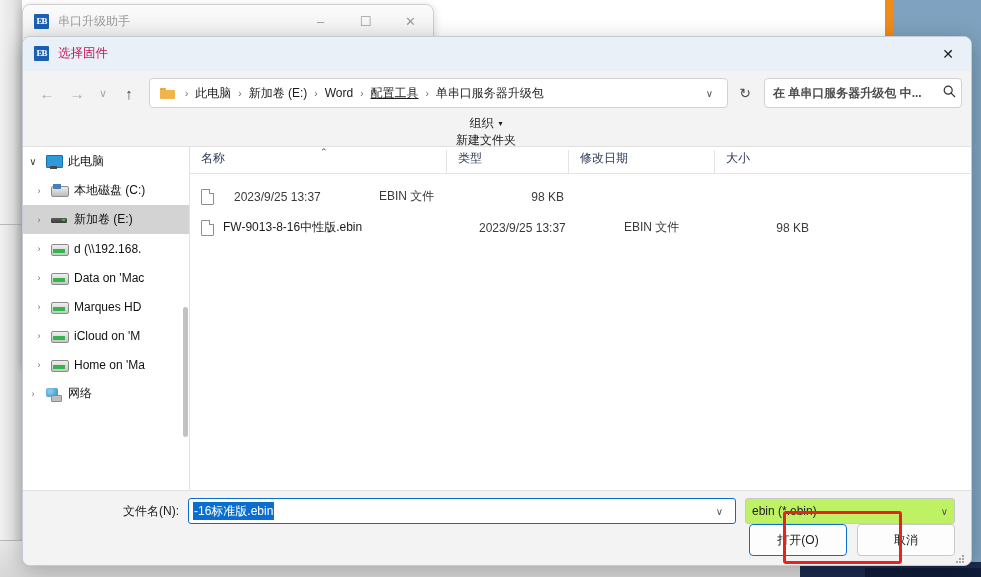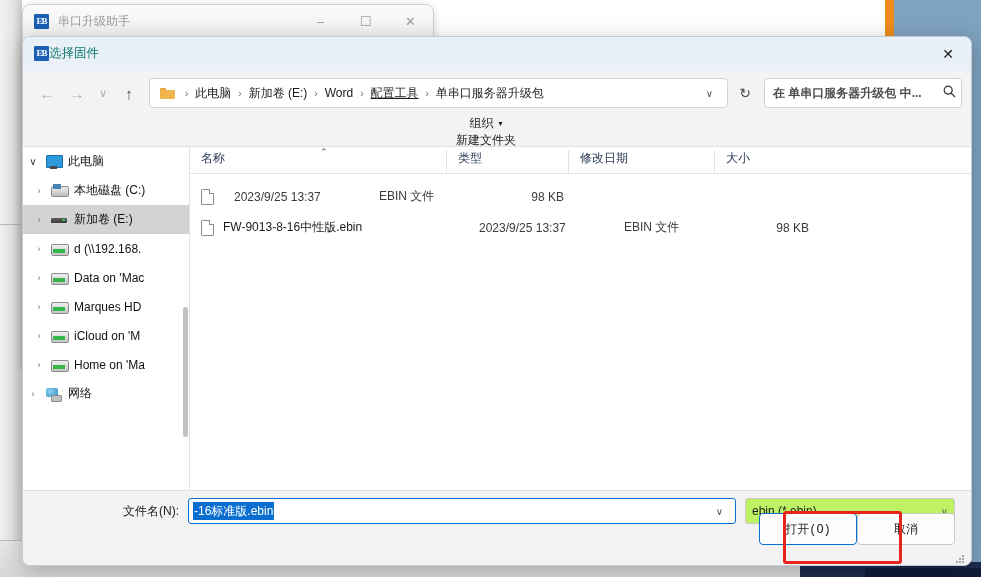--- a/index.html
+++ b/index.html
@@ -88,21 +88,21 @@
     border-radius:8px;
     box-shadow:0 5px 22px rgba(0,0,0,.25);
     overflow:hidden;
   }
   .dlg-titlebar{
     position:relative;height:33px;
     background:#eaf0f7;
     display:flex;align-items:center;
     border-bottom:1px solid #eaf0f7;
   }
-  .dlg-title{font-size:12.5px;color:#0f766e;}
+  .dlg-title{margin-left:9px;font-size:12.5px;color:#be185d;}
   .dlg-close{
     position:absolute;right:0;top:0;width:46px;height:33px;
     display:flex;align-items:center;justify-content:center;
     color:#1b1b1b;font-size:14px;
   }
 
   
   .navbar{
     height:44px;background:#f3f3f3;display:flex;align-items:center;padding:0 9px;
   }
@@ -254,21 +254,21 @@
   }
   .fn-sel{background:#0a6ed1;color:#ffffff;font-size:12px;padding:1px 1px;line-height:16px;}
   .fn-caret{margin-left:auto;color:#555;font-size:10px;padding:0 8px;}
   .ft-select{
     width:196px;height:24px;margin-left:9px;margin-right:16px;background:#bef264;
     border:1px solid #c9c9c9;border-radius:3px;display:flex;align-items:center;padding:0 6px;
   }
   .ft-text{font-size:12px;color:#1b1b1b;}
   .ft-caret{margin-left:auto;color:#555;font-size:10px;}
   .btn-row{
-    position:absolute;right:16px;bottom:23px;display:flex;align-items:center;font-family:Liberation Mono, monospace;
+    position:absolute;right:16px;bottom:12px;display:flex;gap:10px;align-items:center;
   }
   .btn{
     width:96px;height:30px;border-radius:4px;border:1px solid #c9c9c9;background:#fdfdfd;
     display:flex;align-items:center;justify-content:center;font-size:12px;color:#1b1b1b;
   }
   .btn.primary{border:1.5px solid #0a6ed1;background:#fdfdfd;}
   .red-highlight{
     position:absolute;left:760px;bottom:4px;width:113px;height:47px;
     border:3px solid #e8231c;border-radius:3px;pointer-events:none;
   }

